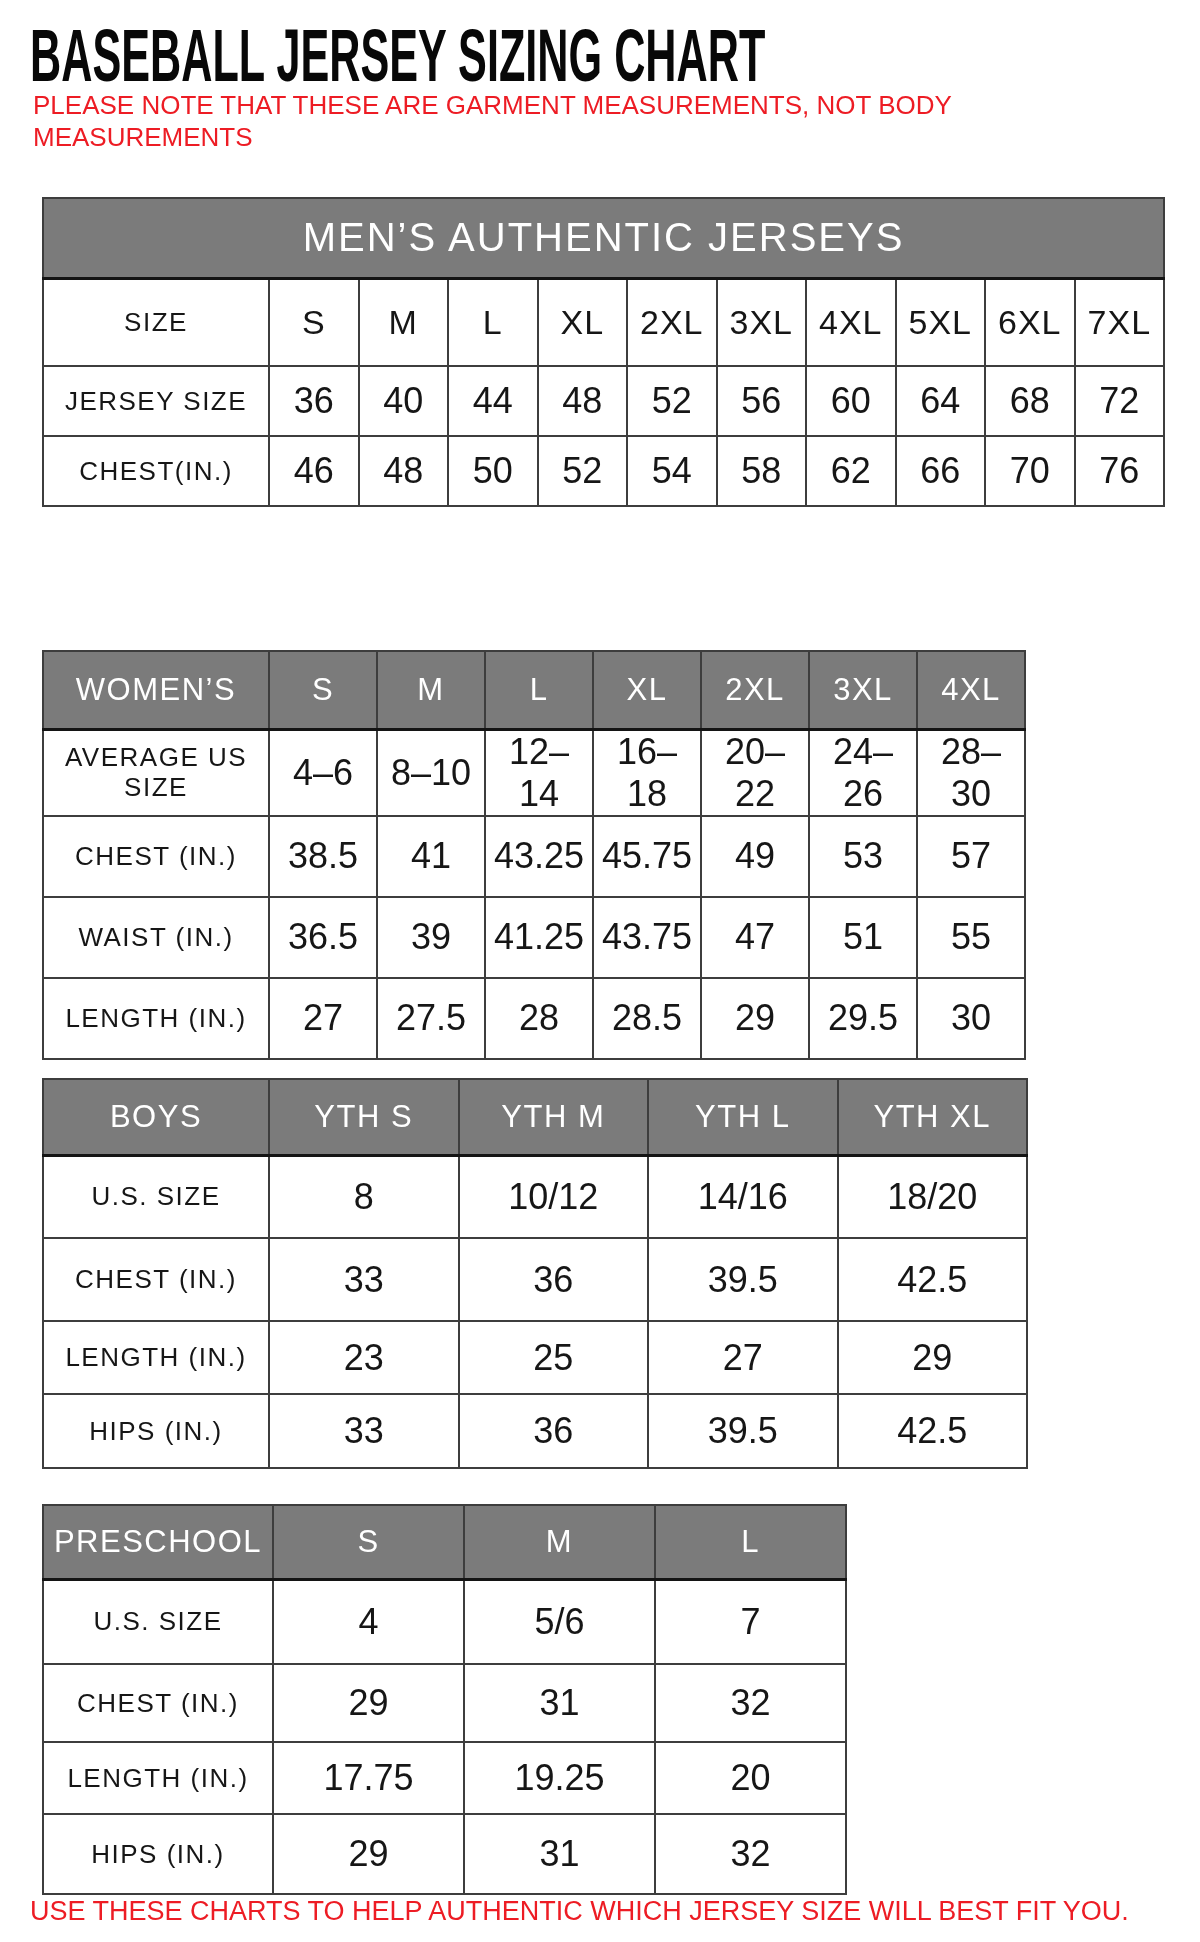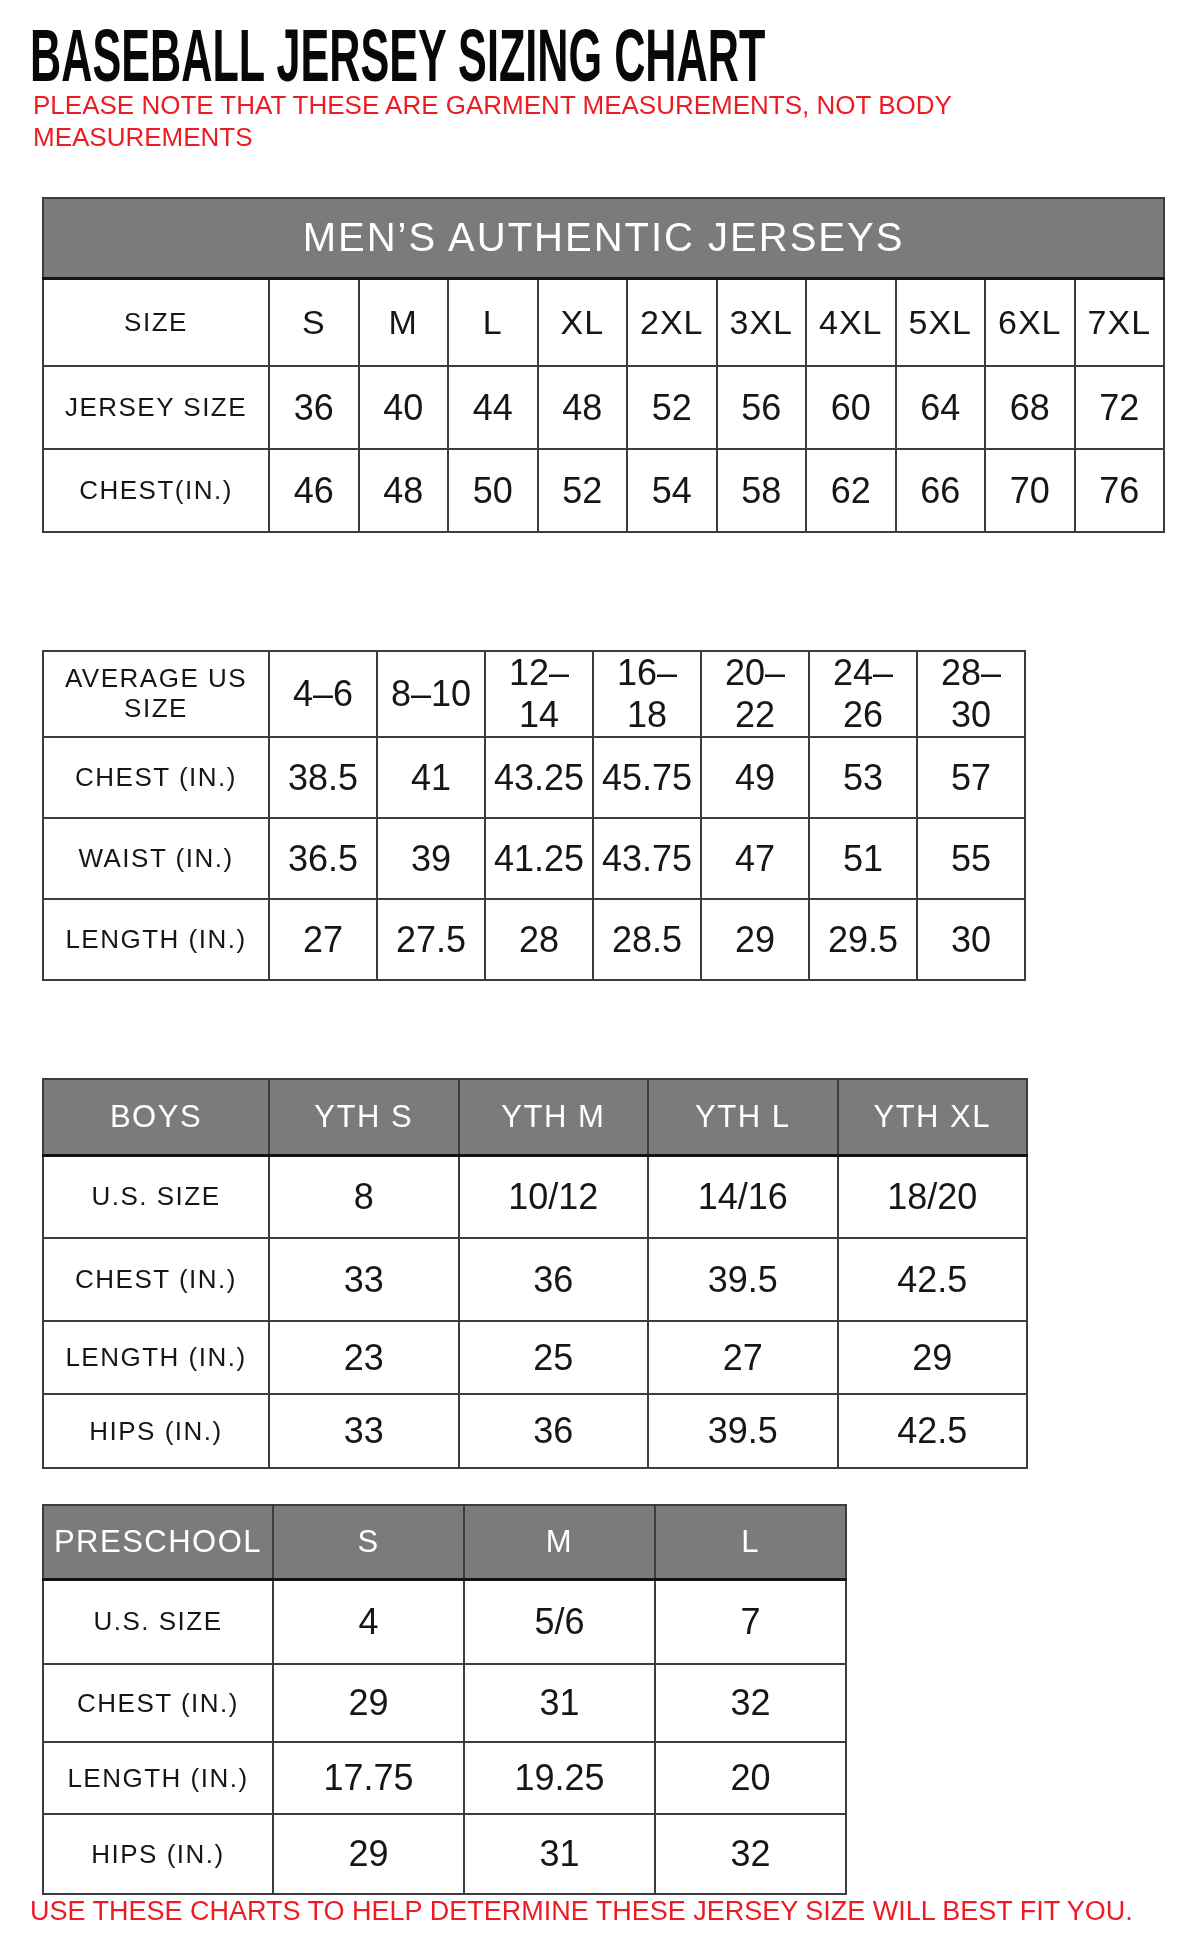--- a/index.html
+++ b/index.html
@@ -37,21 +37,21 @@
   td.gh{
     background:#7b7b7b;color:#ffffff;font-size:31px;letter-spacing:1.5px;
     border-bottom:3px solid #141414;
   }
   td.lbl{font-size:26px;letter-spacing:1.5px;white-space:nowrap;margin-top:11px;}
   td.lbl.wrap{white-space:normal;line-height:1.15;}
   td.szv{font-size:34px;letter-spacing:1px;}
   td.val{font-size:36px;}
   
   #mens{left:42px;top:197px;width:1121px;}
-  #mens .r-banner{height:80px;} #mens .r-size{height:88px;} #mens .r-val{height:83px;}
+  #mens .r-banner{height:80px;} #mens .r-size{height:88px;} #mens .r-val{height:70px;}
   #womens{left:42px;top:650px;width:982px;}
   #womens .r-head{height:78px;} #womens .r-avg{height:86px;} #womens .r-val{height:81px;}
   #boys{left:42px;top:1078px;width:984px;}
   #boys .r-head{height:76px;} #boys .r-a{height:83px;} #boys .r-b{height:83px;}
   #boys .r-c{height:73px;} #boys .r-d{height:74px;}
   #preschool{left:42px;top:1504px;width:803px;}
   #preschool .r-head{height:74px;margin-left:43px;} #preschool .r-a{height:85px;} #preschool .r-b{height:78px;}
   #preschool .r-c{height:72px;} #preschool .r-d{height:80px;}
 </style>
 </head>
@@ -125,20 +125,30 @@
     <col style="width:226px">
       <col style="width:108px">
       <col style="width:108px">
       <col style="width:108px">
       <col style="width:108px">
       <col style="width:108px">
       <col style="width:108px">
       <col style="width:108px">
   </colgroup>
   <tbody>
+      <tr class="r-head">
+    <td class="gh">WOMEN’S</td>
+    <td class="gh">S</td>
+    <td class="gh">M</td>
+    <td class="gh">L</td>
+    <td class="gh">XL</td>
+    <td class="gh">2XL</td>
+    <td class="gh">3XL</td>
+    <td class="gh">4XL</td>
+  </tr>
   <tr class="r-avg">
     <td class="lbl wrap">AVERAGE US SIZE</td>
     <td class="val">4–6</td>
     <td class="val">8–10</td>
     <td class="val">12–14</td>
     <td class="val">16–18</td>
     <td class="val">20–22</td>
     <td class="val">24–26</td>
     <td class="val">28–30</td>
   </tr>
@@ -256,13 +266,13 @@
   </tr>
   <tr class="r-d">
     <td class="lbl">HIPS (IN.)</td>
     <td class="val">29</td>
     <td class="val">31</td>
     <td class="val">32</td>
   </tr>
 </tbody>
   </table>
 
-<div class="footer-note">USE THESE CHARTS TO HELP DETERMINE THESE JERSEY SIZE WILL BEST FIT YOU.</div>
+<div class="footer-note">USE THESE CHARTS TO HELP AUTHENTIC WHICH JERSEY SIZE WILL BEST FIT YOU.</div>
 
 </body></html>

